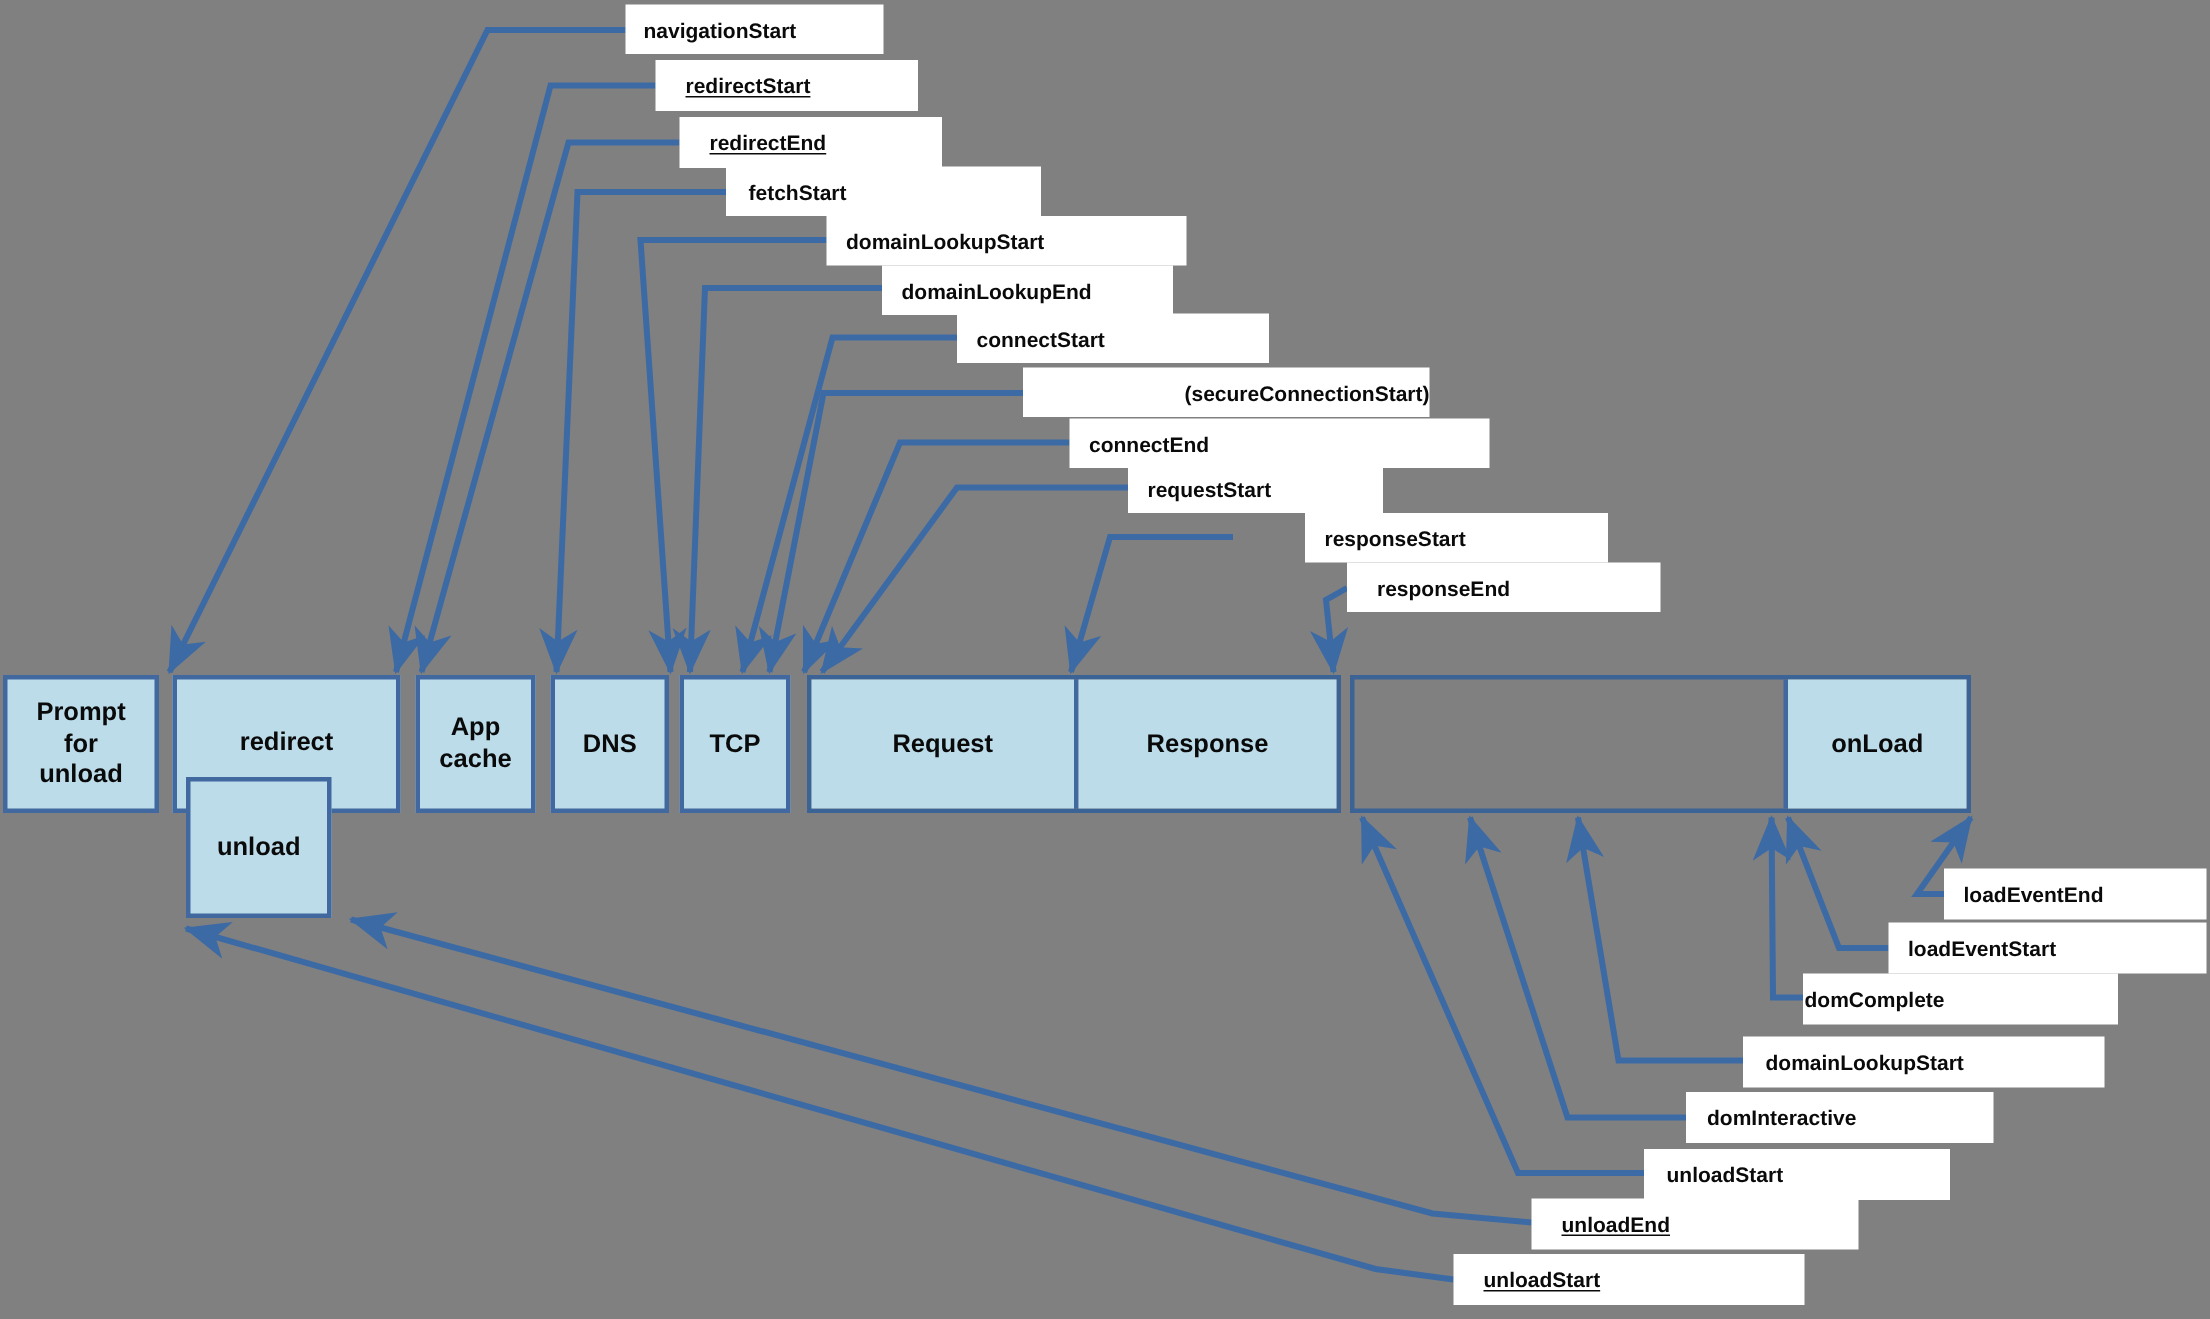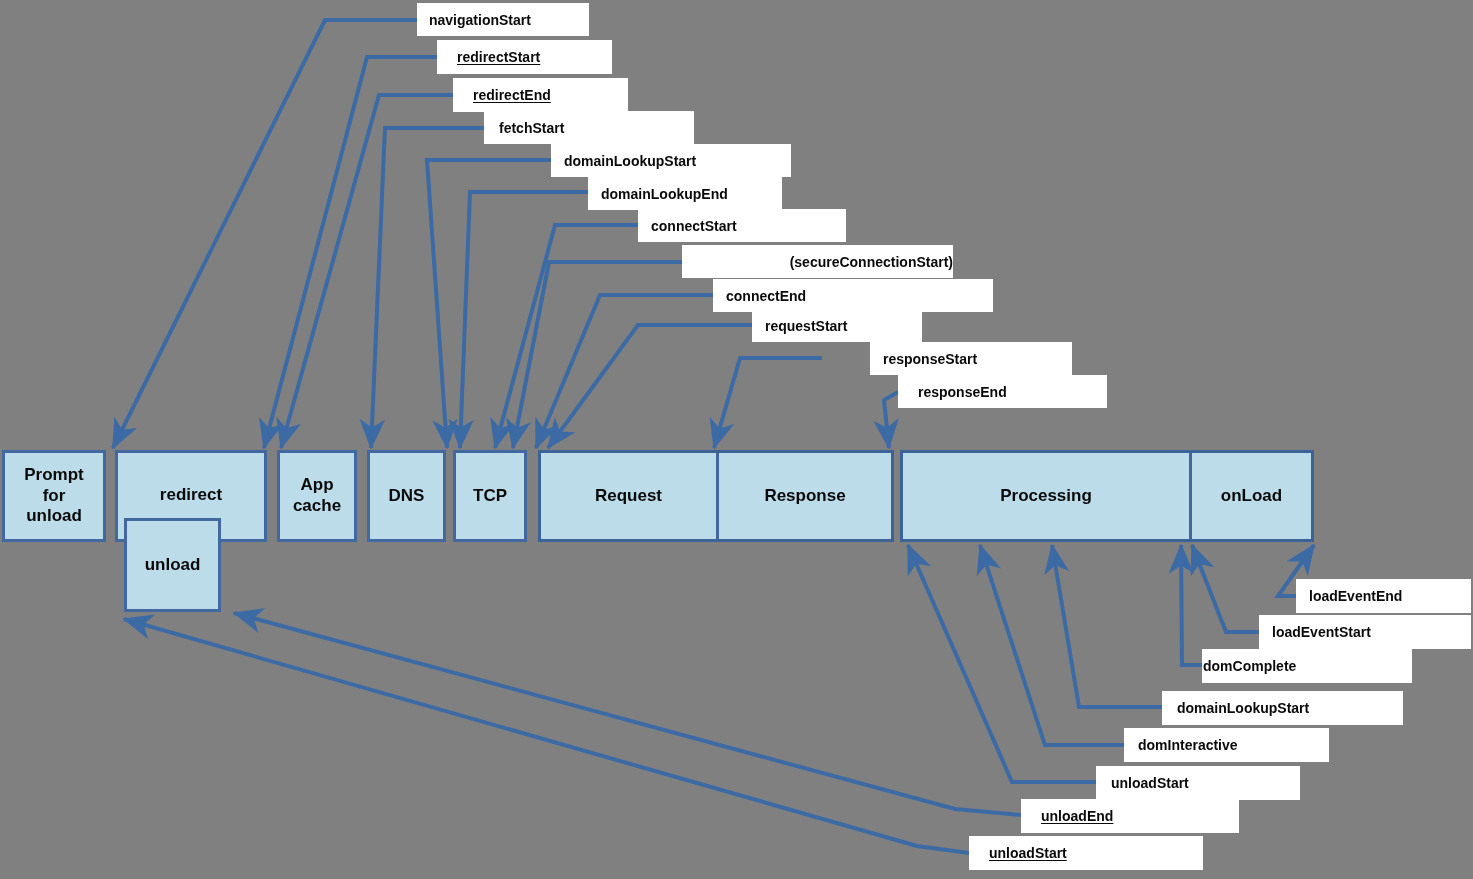--- a/index.html
+++ b/index.html
@@ -182,23 +182,20 @@
     <div class="phase inner" style="left:0;top:0;width:175px;height:86px;">
       <span>Request</span>
     </div>
     <div class="divider" style="left:175px;"></div>
     <div class="phase inner" style="left:178px;top:0;width:172px;height:86px;">
       <span>Response</span>
     </div>
   </div>
 
   <div class="phase grp" style="left:900px;top:450px;width:414px;height:92px;padding:0;">
-    <div class="phase inner" style="left:0;top:0;width:286px;height:86px;">
-      <span>Processing</span>
-    </div>
     <div class="divider" style="left:286px;"></div>
     <div class="phase inner" style="left:289px;top:0;width:119px;height:86px;">
       <span>onLoad</span>
     </div>
   </div>
 
   <div class="lbl" style="left:1296px;top:579px;width:175px;height:34px;padding-left:13px;">
     <span class="txt">loadEventEnd</span>
   </div>
   <div class="lbl" style="left:1259px;top:615px;width:212px;height:34px;padding-left:13px;">

